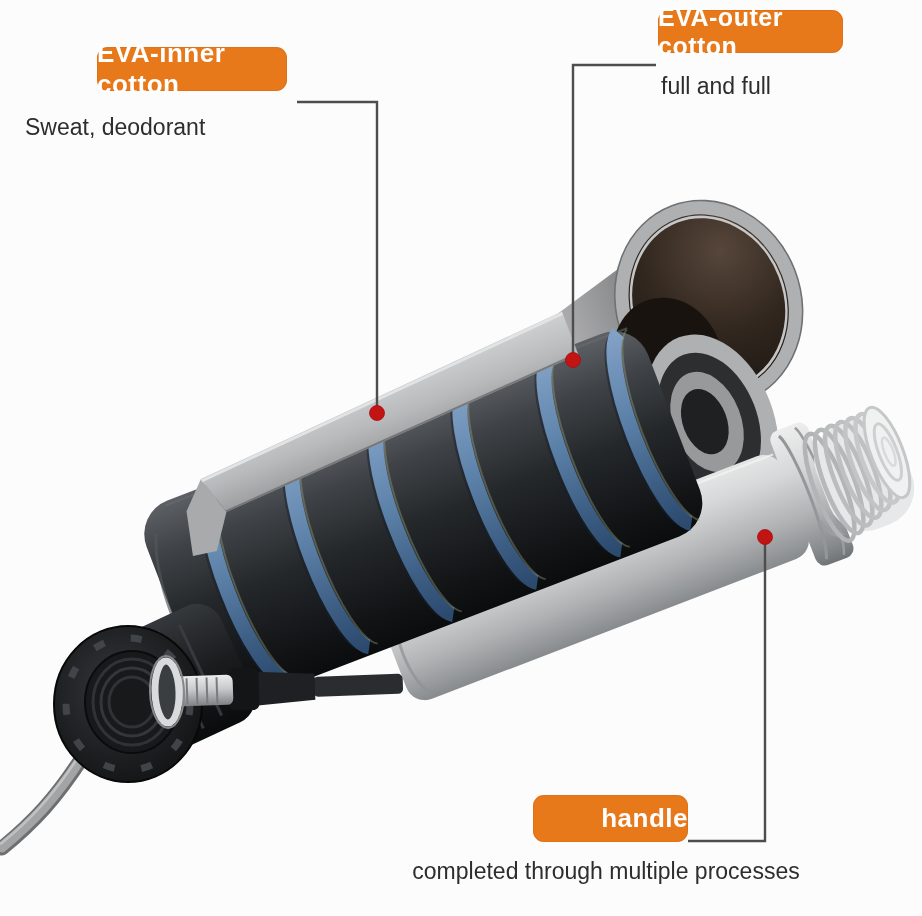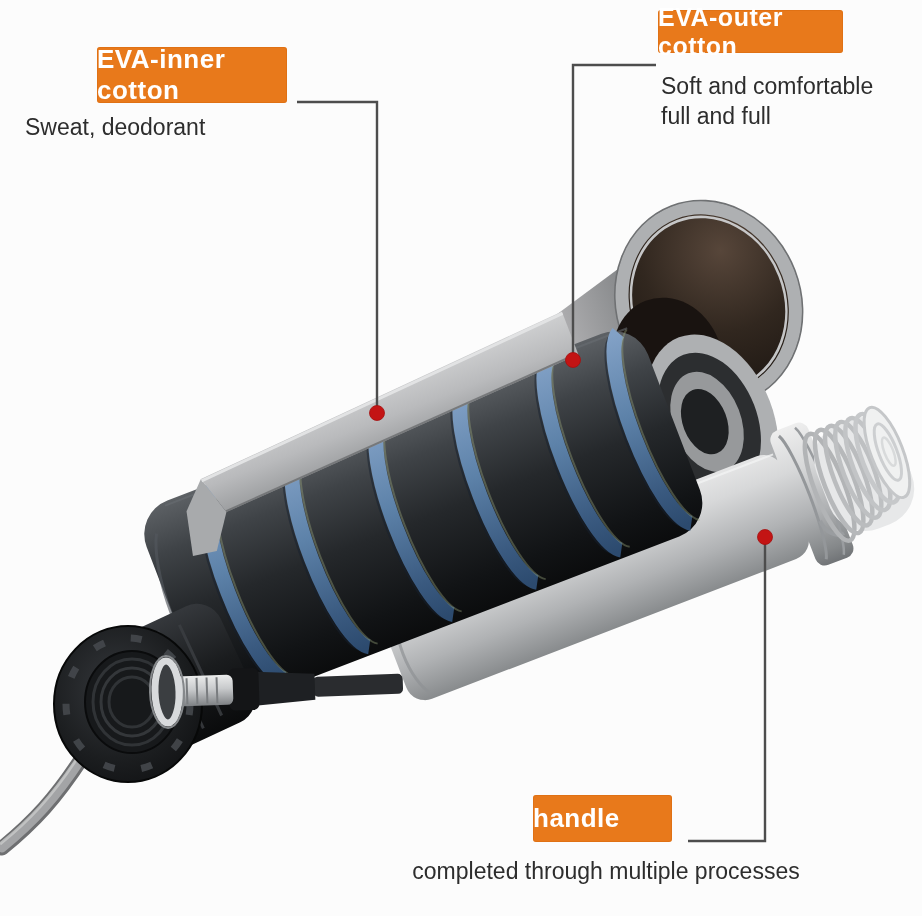--- a/index.html
+++ b/index.html
@@ -3,27 +3,27 @@
 <meta charset="utf-8">
 <style>
   html,body{margin:0;padding:0;background:#e9e9e9;}
   .canvas{
     position:relative;width:922px;height:916px;overflow:hidden;
     background:#fcfcfc;
     font-family:"Liberation Sans","DejaVu Sans",sans-serif;
   }
   .canvas svg{position:absolute;left:0;top:0;}
   .tag{
-    position:absolute;display:flex;align-items:center;justify-content:flex-start;
+    position:absolute;display:flex;align-items:center;justify-content:flex-end;
     background:#E8791B;color:#fff;font-weight:bold;letter-spacing:.5px;
-    border-radius:3px;box-shadow:0 0 0 1px rgba(210,100,10,.35) inset;
+    border-radius:11px;box-shadow:0 0 0 1px rgba(210,100,10,.35) inset;
   }
-  #tag-inner{left:97px;top:47px;width:190px;height:56px;font-size:26px;}
+  #tag-inner{left:97px;top:47px;width:190px;height:44px;font-size:26px;}
   #tag-outer{left:658px;top:10px;width:185px;height:43px;font-size:25px;}
-  #tag-handle{left:533px;top:795px;width:139px;height:47px;font-size:26px;}
+  #tag-handle{left:533px;top:795px;width:139px;height:47px;font-size:26px;padding-left:16px;}
   .desc{position:absolute;color:#2d2d2d;font-size:23px;line-height:31px;}
   .desc span{display:block;}
   #desc-inner{left:25px;top:112px;width:300px;}
   #desc-outer{left:661px;top:71px;width:250px;text-align:left;line-height:30px;}
   #desc-handle{left:396px;top:856px;width:420px;text-align:center;}
   .callout-line{fill:none;stroke:#4d4d4d;stroke-width:2.4;}
   .dot{fill:#C31414;stroke:#a50f0f;stroke-width:.8;}
 </style>
 </head>
 <body>
@@ -227,21 +227,20 @@
     <span>EVA-inner cotton</span>
   </div>
   <div class="desc" id="desc-inner">
     <span>Sweat, deodorant</span>
   </div>
 
   <div class="tag" id="tag-outer">
     <span>EVA-outer cotton</span>
   </div>
   <div class="desc" id="desc-outer">
-    <span>Soft and comfortable</span>
     <span>full and full</span>
   </div>
 
   <div class="tag" id="tag-handle">
     <span>handle</span>
   </div>
   <div class="desc" id="desc-handle">
     <span>completed through multiple processes</span>
   </div>
 

